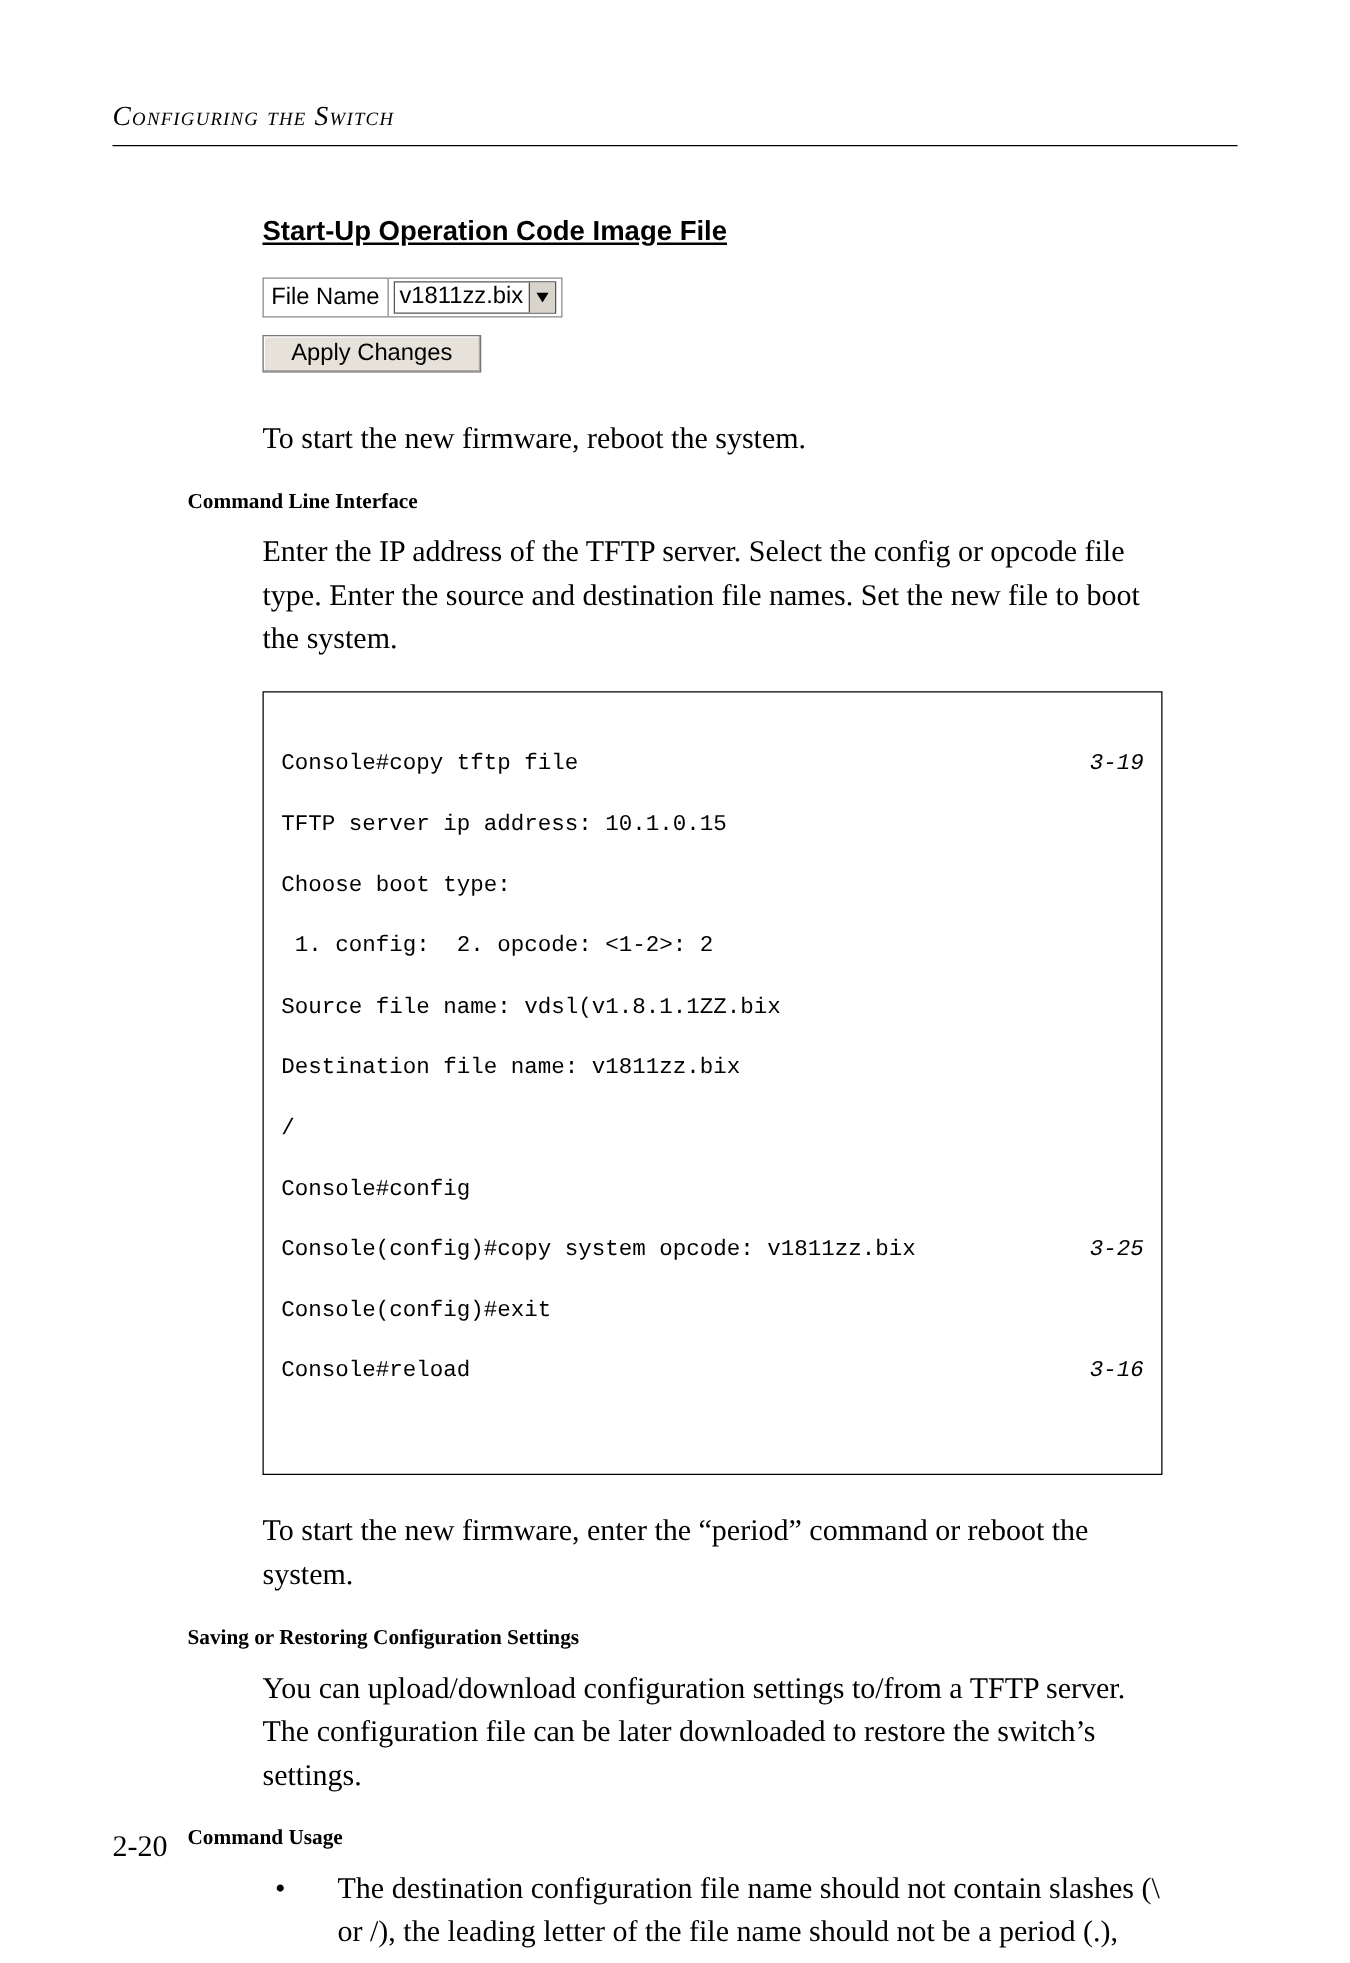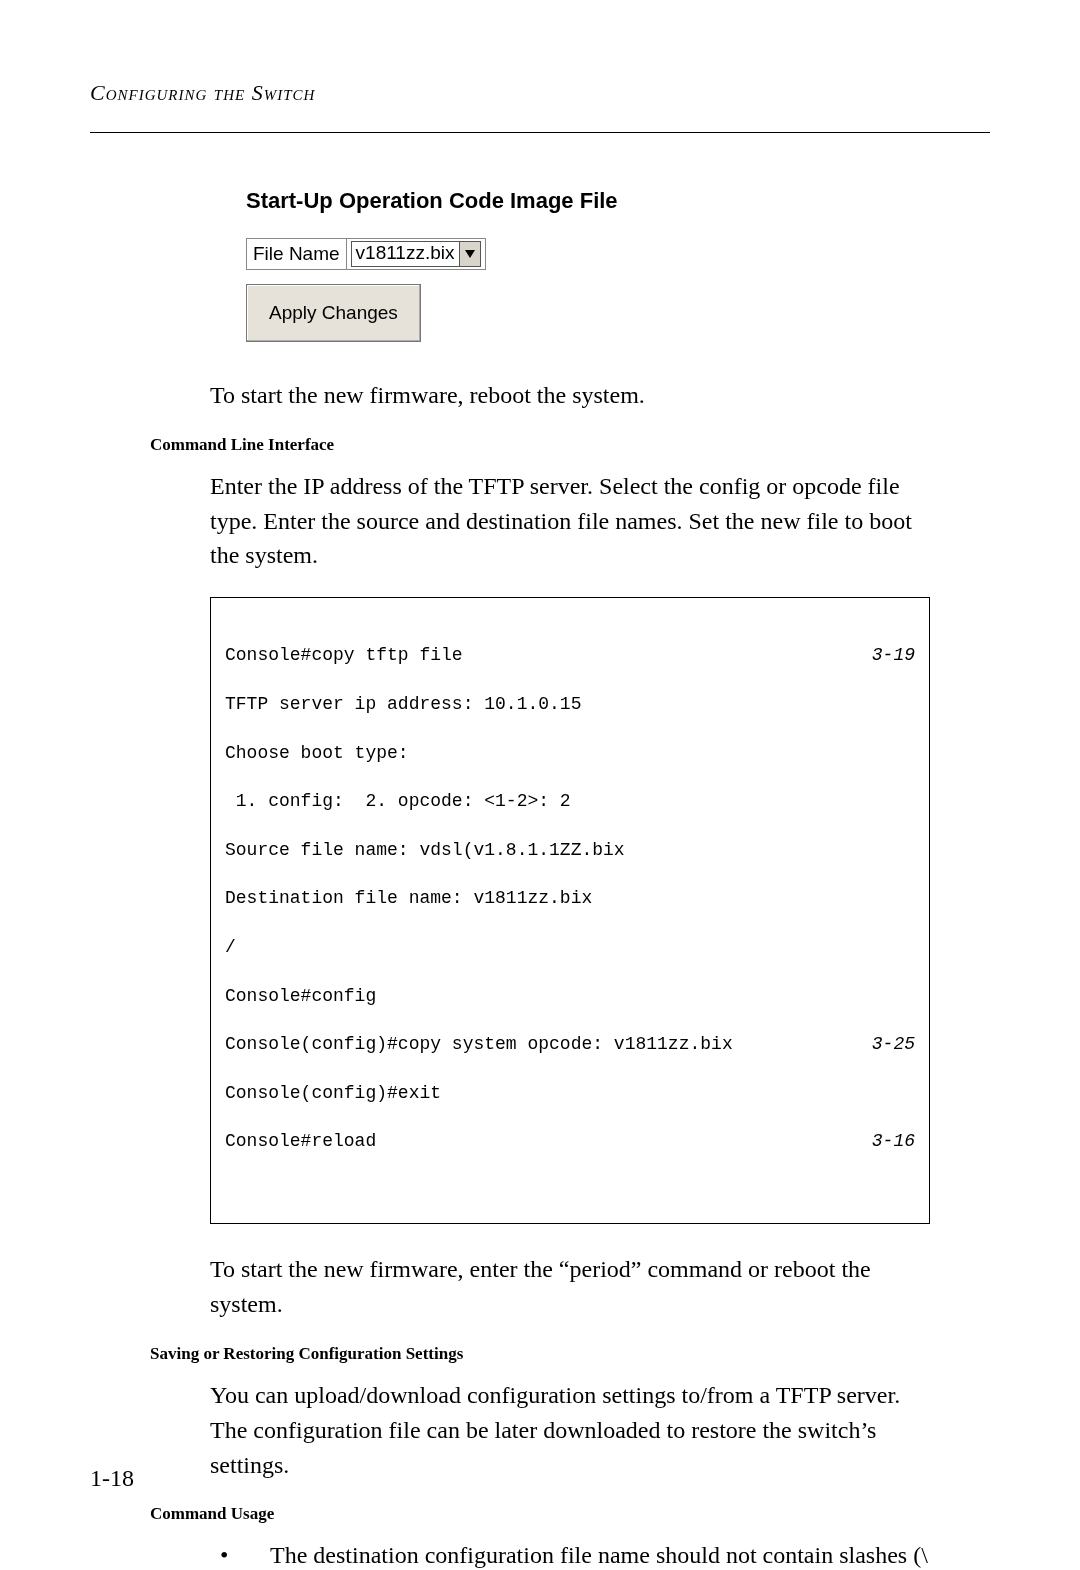--- a/index.html
+++ b/index.html
@@ -14,21 +14,21 @@
   }
   .page {
     padding: 80px 90px 60px 90px;
   }
   .running-head {
     font-variant: small-caps;
     font-style: italic;
     font-size: 22px;
     letter-spacing: 1px;
     border-bottom: 1.5px solid #000;
-    padding-bottom: 26px;
+    padding-bottom: 10px;
     margin-bottom: 55px;
   }
   .content {
     margin-left: 60px;
     margin-right: 60px;
   }
   .body-text {
     font-size: 24px;
     line-height: 1.45;
     margin: 14px 0;
@@ -38,24 +38,25 @@
     font-size: 17px;
     margin-top: 22px;
     margin-bottom: 14px;
     margin-left: 0;
   }
   .indent {
     margin-left: 60px;
   }
   
   .ui-block {
-    margin-left: 96px;
+    margin-left: 60px;
     margin-top: 0;
     margin-bottom: 36px;
     font-family: Arial, Helvetica, sans-serif;
+    text-decoration: underline;
   }
   .ui-title {
     font-weight: bold;
     font-size: 22px;
     margin-bottom: 24px;
   }
   .ui-row {
     display: inline-flex;
     border: 1.5px solid #888;
   }
@@ -94,21 +95,21 @@
     width: 10px; height: 8px;
   }
   .ui-apply-row {
     margin-top: 14px;
   }
   .ui-button {
     display: inline-block;
     border: 1.5px solid #777;
     background: #e6e2da;
     font-size: 19px;
-    padding: 17px 22px;
+    padding: 3px 22px;
     box-shadow: inset -1px -1px 0 #aaa, inset 1px 1px 0 #fff;
   }
   
   .code-block {
     border: 1.5px solid #000;
     font-family: "Courier New", Courier, monospace;
     font-size: 18px;
     line-height: 1.35;
     padding: 21px 14px;
     margin-top: 24px;
@@ -211,15 +212,15 @@
 
     <div class="bullet-list">
       <div class="bullet-row">
         <div class="bullet-dot">•</div>
         <div class="bullet-text">The destination configuration file name should not contain slashes (\ or /), the leading letter of the file name should not be a period (.), and</div>
       </div>
     </div>
 
   </div>
 
-  <div class="page-number">1-18</div>
+  <div class="page-number">2-20</div>
 
 </div>
 
 </body></html>

